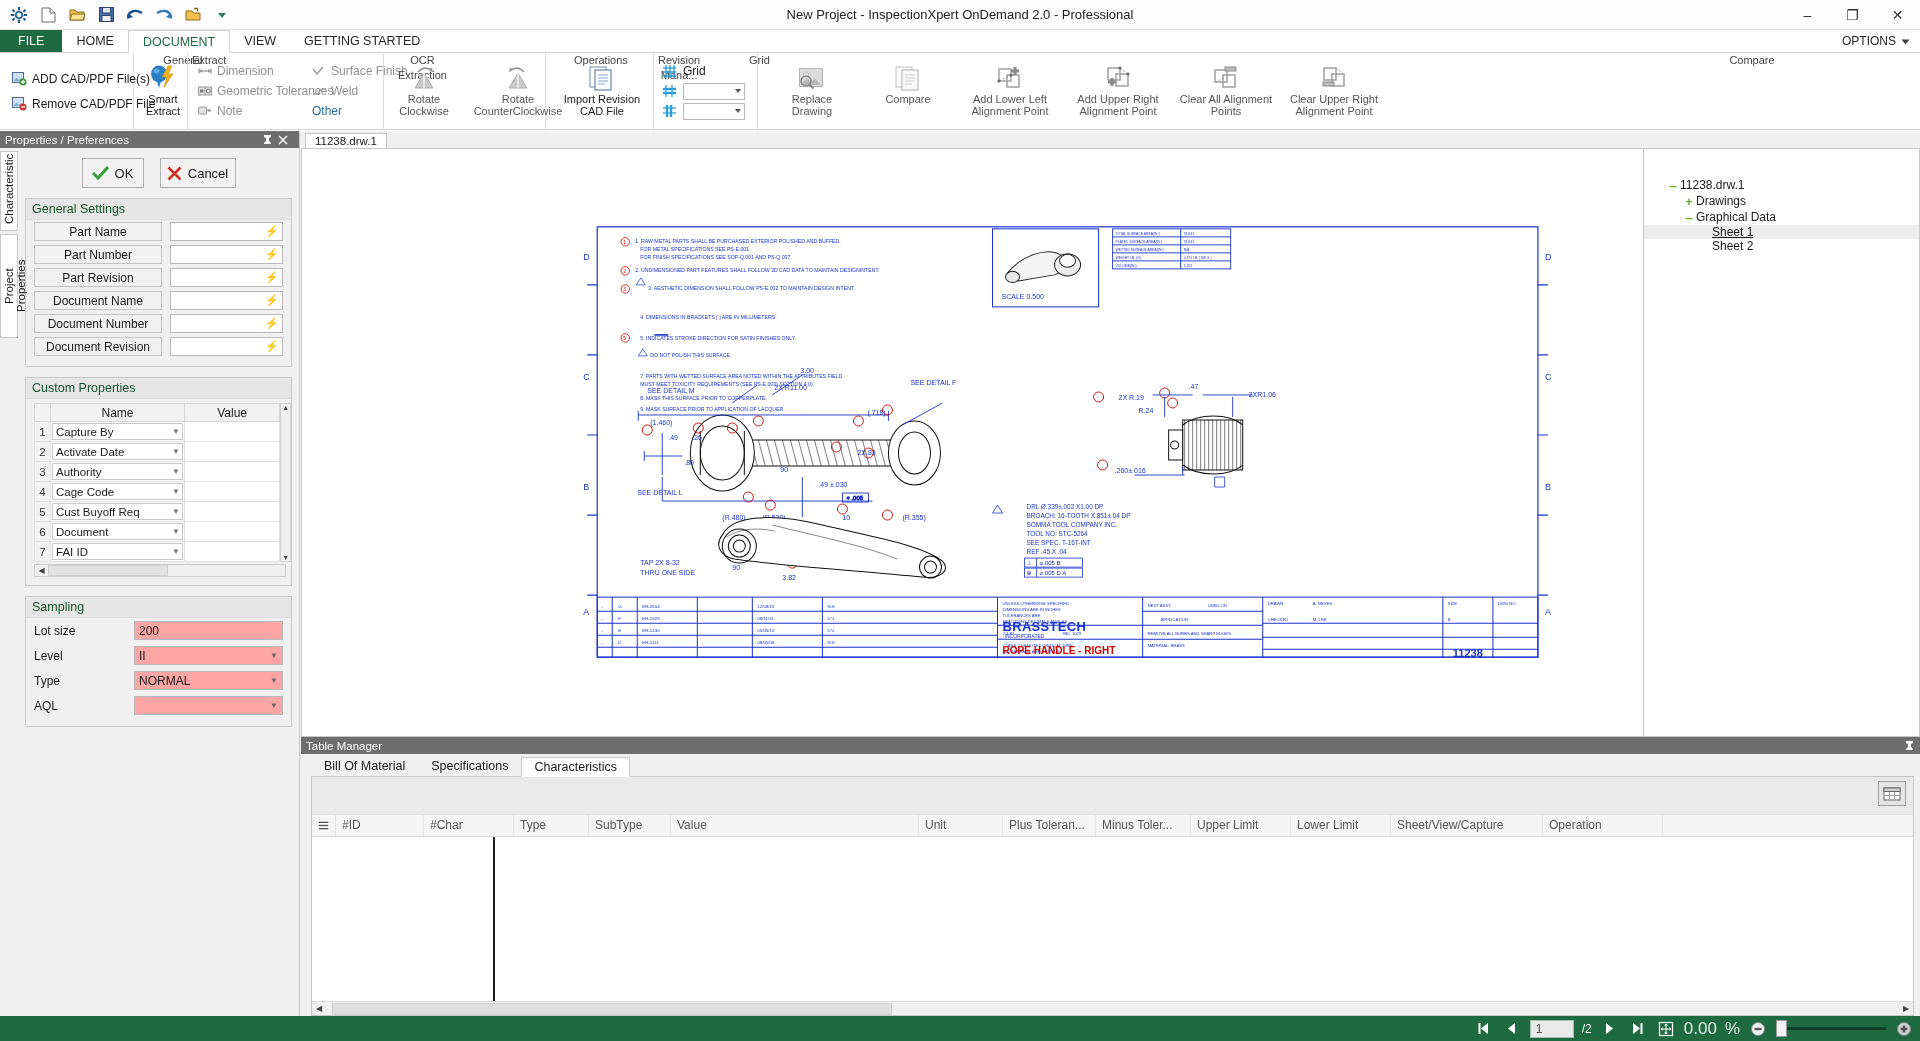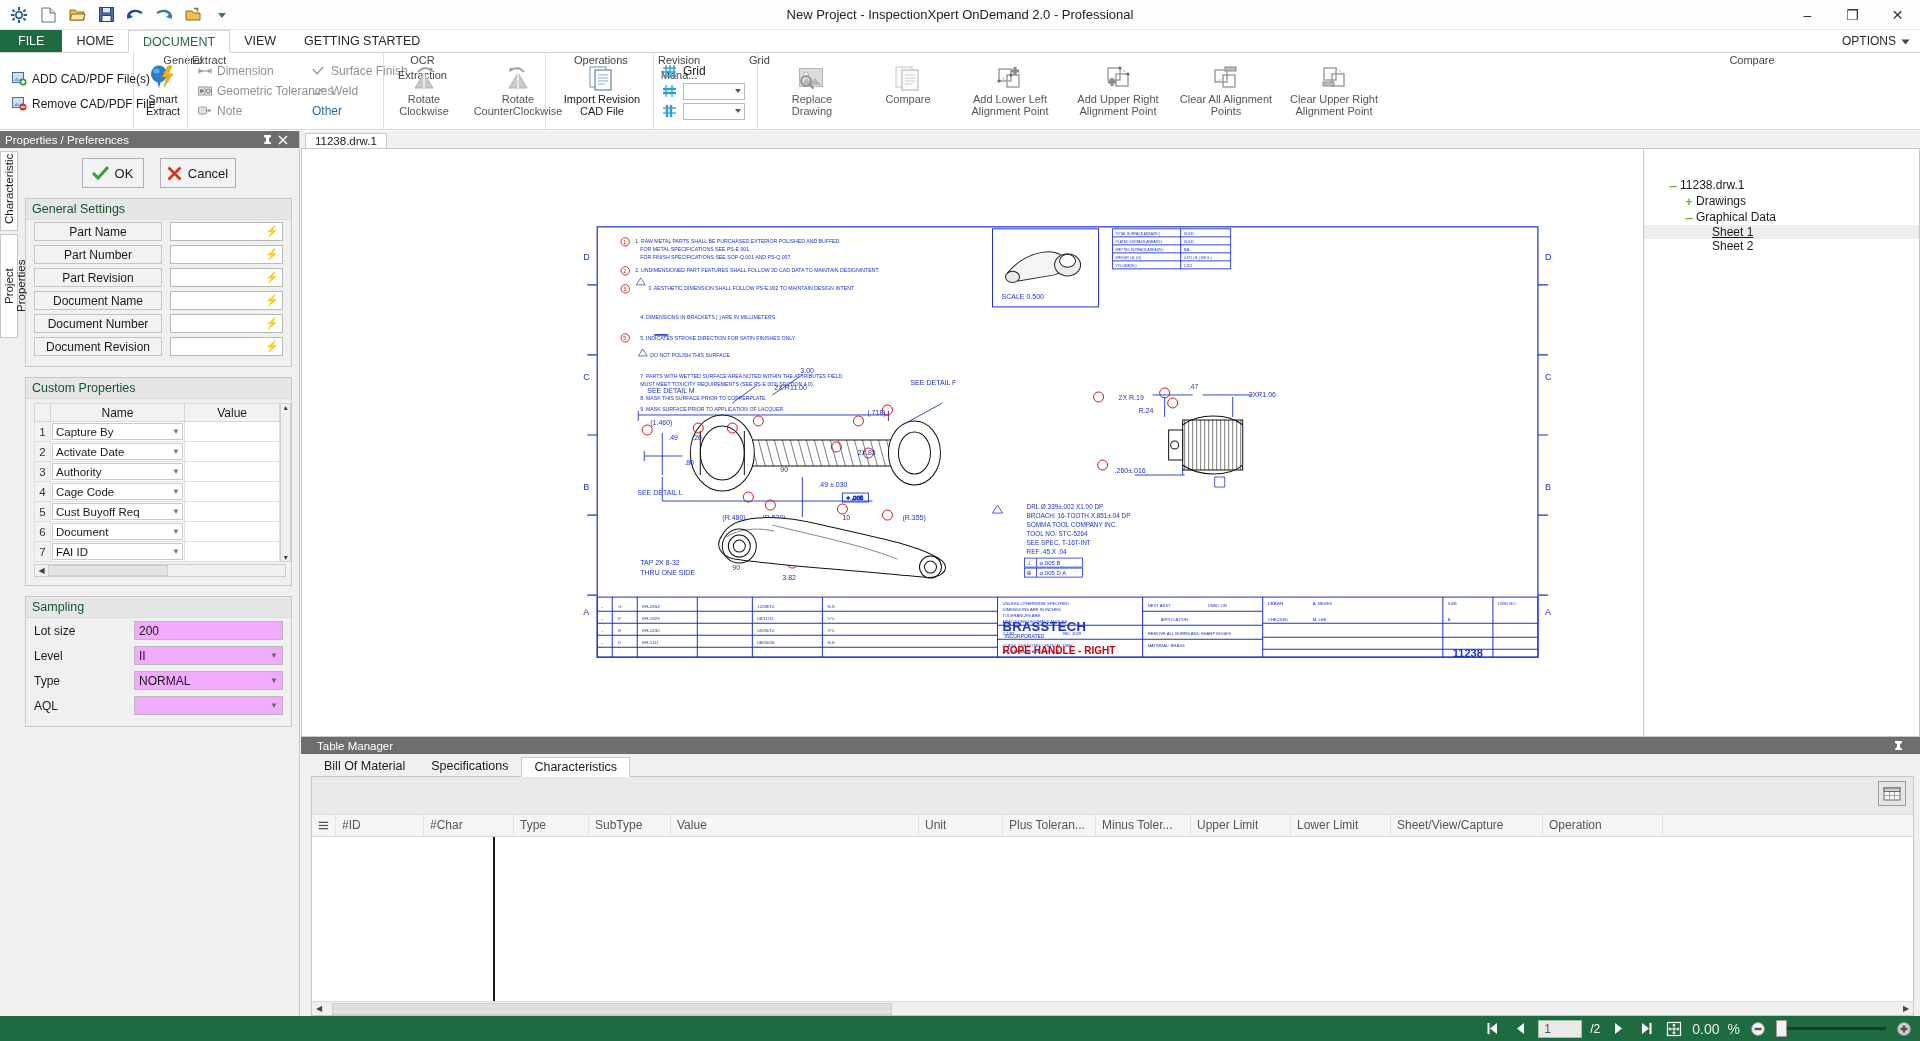--- a/index.html
+++ b/index.html
@@ -99,21 +99,21 @@
   .cellcombo .cv{ width:12px; text-align:center; color:#777; font-size:8px; }
   .cpscroll{ width:11px; background:#f0f0f0; border:1px solid #d0d0d0; }
   .hscrollbar{ height:13px; background:#f0f0f0; border:1px solid #cfcfcf; margin:2px 0 0 8px;
                width:252px; display:flex; align-items:center; }
   .hs-arrow{ width:13px; height:11px; display:flex; align-items:center; justify-content:center;
              background:#f0f0f0; font-size:8px; color:#444; }
   .hs-thumb{ width:120px; height:11px; background:#e3e3e3; border:1px solid #cdcdcd; }
 
   .sampling-row{ display:flex; align-items:center; padding:3px 8px; }
   .sampling-row .lab{ width:100px; font-size:12px; }
-  .sampling-row .inp{ flex:1; height:19px; background:#f0abfc; border:1px solid #b9b9b9;
+  .sampling-row .inp{ flex:1; height:19px; background:#fca5a5; border:1px solid #b9b9b9;
                       font-size:12px; display:flex; align-items:center; padding:0 16px 0 4px; position:relative; }
   .sampling-row .inp .cv{ position:absolute; right:4px; color:#666; font-size:8px; }
 
   
   .docarea{ position:absolute; left:301px; top:0; right:0; bottom:0; display:flex; flex-direction:column; }
   .doctabs{ height:17px; background:#f0f0f0; display:flex; align-items:flex-end; padding-left:4px; }
   .doctab{ background:#fff; border:1px solid #c8c8c8; border-bottom:none; font-size:11.5px;
            padding:1px 9px; cursor:pointer; }
   .docbody{ flex:1; display:flex; min-height:0; }
   .canvaswrap{ flex:1; background:#fff; border:1px solid #c8c8c8; position:relative; overflow:hidden; }
@@ -121,21 +121,21 @@
               position:relative; overflow:hidden; }
   .treerow{ display:flex; align-items:center; height:12.5px; font-size:12px; padding-left:2px; }
   .tnode{ width:14px; text-align:center; color:#6cb33f; font-weight:bold; font-size:13px; }
   .treerow.sel{ background:#ededed; }
   .treerow.sel .tlabel{ text-decoration:underline; }
 
   
   .tmwrap{ position:absolute; left:301px; right:0; bottom:0; height:279px;
            background:#f0f0f0; display:flex; flex-direction:column; }
   .tm-hdr{ height:17px; background:#6e6e6e; color:#fff; font-size:11.5px; display:flex;
-           align-items:center; padding:0 16px; }
+           align-items:center; padding:0 5px; }
   .tm-body{ flex:1; background:#f0f0f0; padding:4px 6px 0 10px; display:flex; flex-direction:column; min-height:0; }
   .tm-tabs{ display:flex; align-items:flex-end; height:18px; }
   .tm-tab{ font-size:12.5px; padding:2px 12px; cursor:pointer; border:1px solid transparent; }
   .tm-tab.active{ background:#fff; border:1px solid #c8c8c8; border-bottom:1px solid #fff;
                   margin-bottom:-1px; position:relative; z-index:2; }
   .tm-grid{ flex:1; background:#fff; border:1px solid #c8c8c8; display:flex; flex-direction:column; min-height:0; }
   .tm-toolbar{ height:38px; background:#e9e9e9; border-bottom:1px solid #dcdcdc; position:relative; }
   .grid-btn{ position:absolute; right:7px; top:4px; width:28px; height:25px; border:1px solid #9e9e9e;
              background:#e4e4e4; display:flex; align-items:center; justify-content:center; cursor:pointer; }
   .tm-head{ height:22px; background:#f5f5f5; border-bottom:1px solid #d6d6d6; display:flex; }
@@ -149,21 +149,21 @@
   .tm-hs-thumb{ height:12px; background:#e0e0e0; border:1px solid #cfcfcf; }
   .tm-pin{ margin-left:auto; }
 
   
   .statusbar{ position:absolute; bottom:0; left:0; right:0; height:25px; background:#1e6b41;
               display:flex; align-items:center; justify-content:flex-end; padding-right:6px; gap:8px; color:#fff; }
   .sb-btn{ width:20px; height:20px; display:flex; align-items:center; justify-content:center; cursor:pointer; font-size:12px; }
   .pagebox{ width:44px; height:18px; background:#e9e9e9; border:1px solid #9fbfae; color:#555;
             font-size:12px; display:flex; align-items:center; padding-left:5px; }
   .ofpages{ font-size:12px; }
-  .zoomval{ font-size:14px; color:#dfe9e3; }
+  .zoomval{ font-size:17px; color:#dfe9e3; }
   .zoomslider{ width:110px; height:3px; background:#0f3f26; position:relative; }
   .zoomthumb{ position:absolute; left:0; top:-7px; width:11px; height:17px; background:#f2f2f2; border:1px solid #9c9c9c; }
 
   svg{ display:block; }
 </style>
 </head>
 <body>
 
 <div class="titlebar">
   <div class="qat">

